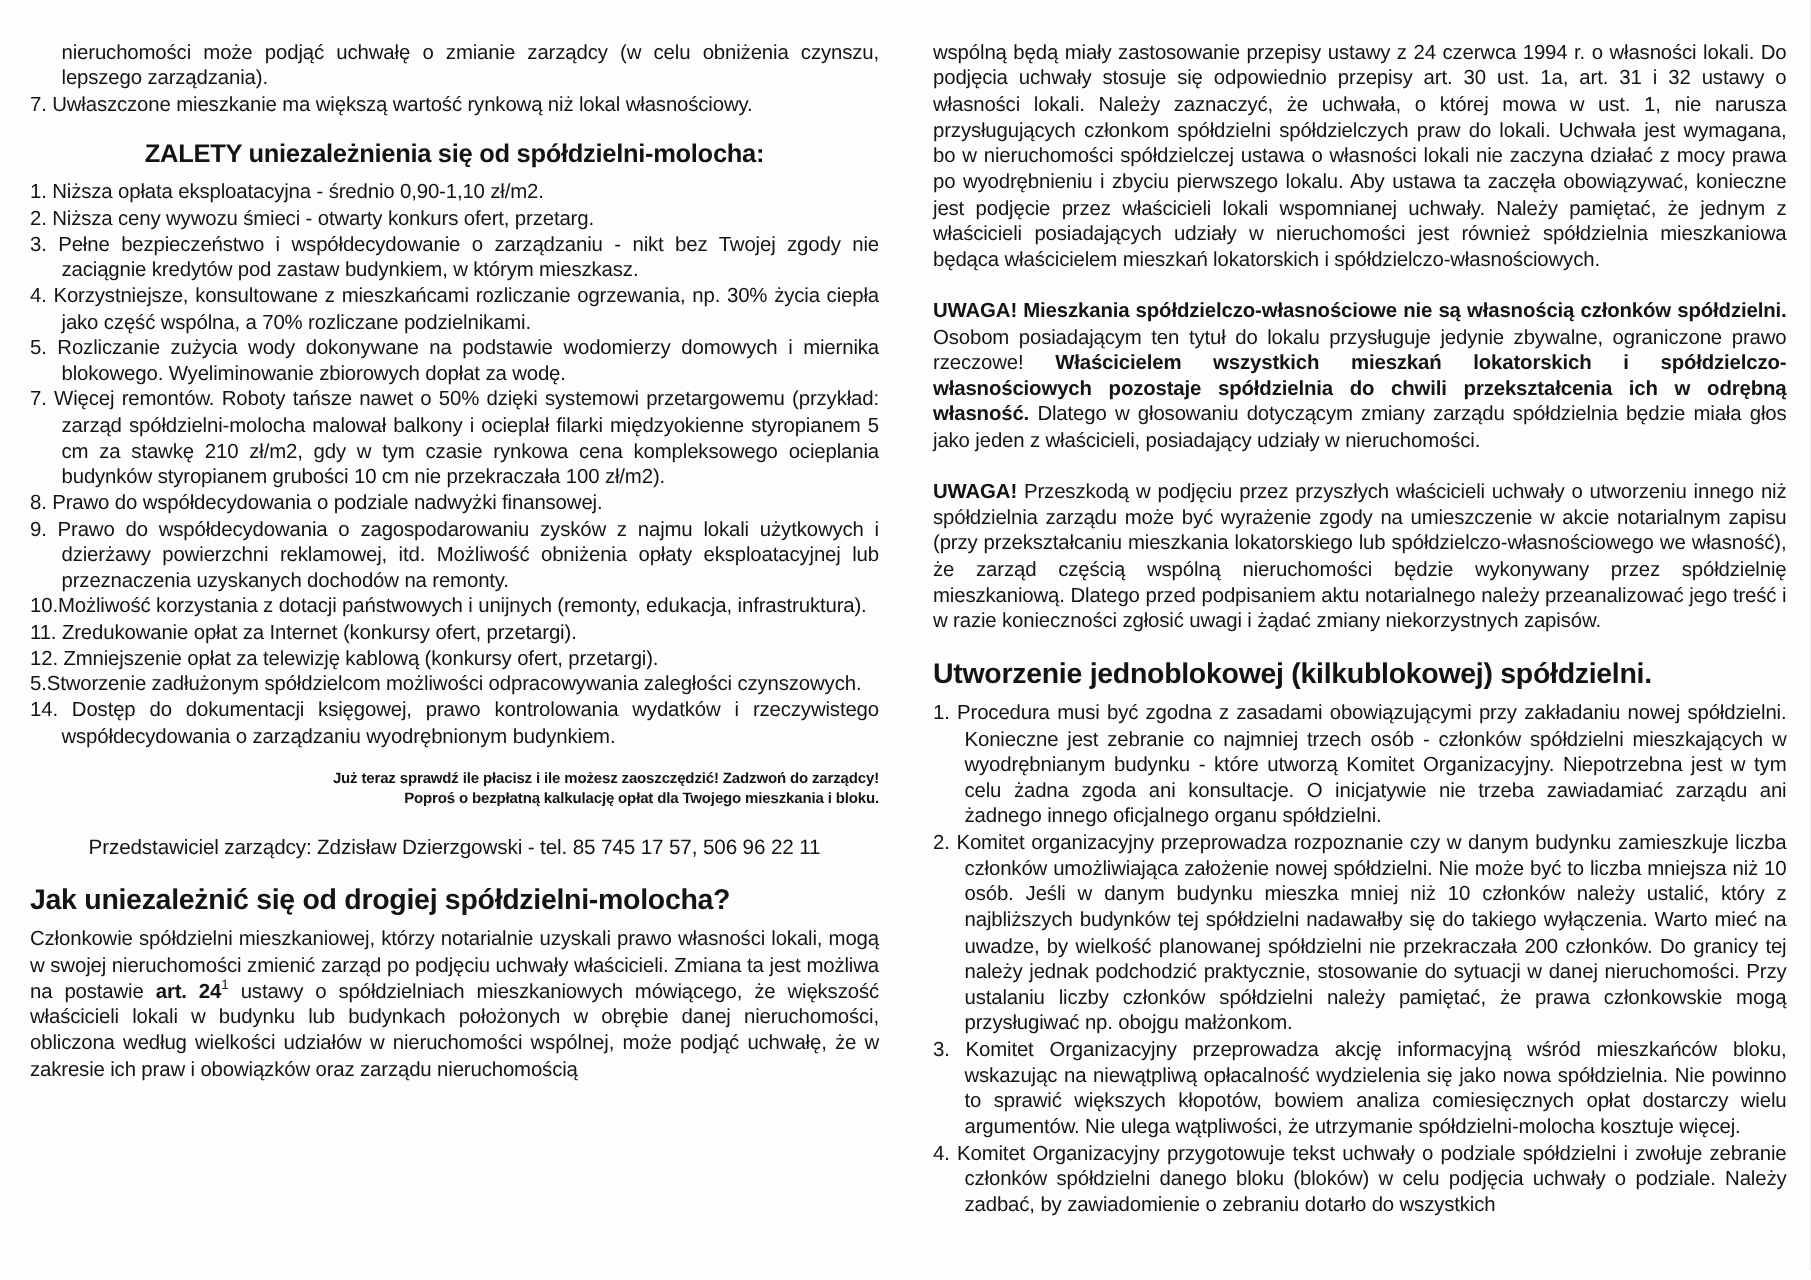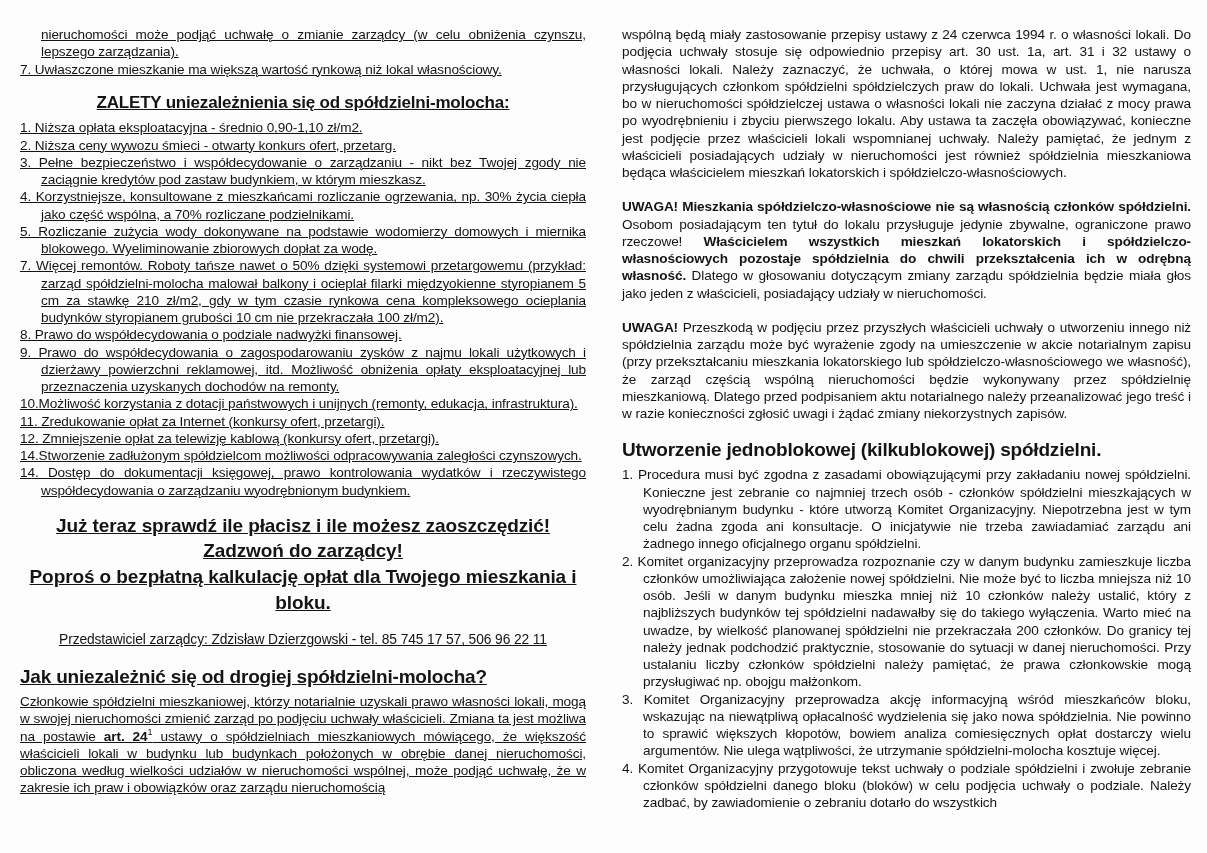--- a/index.html
+++ b/index.html
@@ -18,21 +18,21 @@
   .columns {
     display: flex;
     padding: 26px 16px 0 20px;
     gap: 36px;
   }
   .col {
     font-size: 13.6px;
     line-height: 1.27;
     letter-spacing: -0.1px;
   }
-  .col-left  { width: 566px; text-decoration: underline; }
+  .col-left  { width: 566px; }
   .col-right { width: 569px; }
 
   .just { text-align: justify; }
   .b { font-weight: bold; }
 
   
   .li {
     padding-left: 21px;
     text-indent: -21px;
     text-align: justify;
@@ -51,22 +51,22 @@
   }
   .heading-sm {
     font-weight: bold;
     font-size: 19px;
     letter-spacing: -0.2px;
     margin: 16px 0 4px 0;
   }
 
   .cta {
     font-weight: bold;
-    text-align: center;
-    font-size: 19px;
+    text-align: right;
+    font-size: 10px;
     line-height: 1.35;
     margin-top: 14px;
   }
   .representative {
     text-align: center;
     margin-top: 16px;
     font-size: 13.8px;
   }
 
   .para { margin: 0; }
@@ -100,21 +100,21 @@
         <div class="li">2. Niższa ceny wywozu śmieci - otwarty konkurs ofert, przetarg.</div>
         <div class="li">3. Pełne bezpieczeństwo i współdecydowanie o zarządzaniu - nikt bez Twojej zgody nie zaciągnie kredytów pod zastaw budynkiem, w którym mieszkasz.</div>
         <div class="li">4. Korzystniejsze, konsultowane z mieszkańcami rozliczanie ogrzewania, np. 30% życia ciepła jako część wspólna, a 70% rozliczane podzielnikami.</div>
         <div class="li">5. Rozliczanie zużycia wody dokonywane na podstawie wodomierzy domowych i miernika blokowego. Wyeliminowanie zbiorowych dopłat za wodę.</div>
         <div class="li">7. Więcej remontów. Roboty tańsze nawet o 50% dzięki systemowi przetargowemu (przykład: zarząd spółdzielni-molocha malował balkony i ocieplał filarki międzyokienne styropianem 5 cm za stawkę 210 zł/m2, gdy w tym czasie rynkowa cena kompleksowego ocieplania budynków styropianem grubości 10 cm nie przekraczała 100 zł/m2).</div>
         <div class="li">8. Prawo do współdecydowania o podziale nadwyżki finansowej.</div>
         <div class="li">9. Prawo do współdecydowania o zagospodarowaniu zysków z najmu lokali użytkowych i dzierżawy powierzchni reklamowej, itd. Możliwość obniżenia opłaty eksploatacyjnej lub przeznaczenia uzyskanych dochodów na remonty.</div>
         <div class="li">10.Możliwość korzystania z dotacji państwowych i unijnych (remonty, edukacja, infrastruktura).</div>
         <div class="li">11. Zredukowanie opłat za Internet (konkursy ofert, przetargi).</div>
         <div class="li">12. Zmniejszenie opłat za telewizję kablową (konkursy ofert, przetargi).</div>
-        <div class="li">14.Stworzenie zadłużonym spółdzielcom możliwości odpracowywania zaległości czynszowych.</div>
+        <div class="li">5.Stworzenie zadłużonym spółdzielcom możliwości odpracowywania zaległości czynszowych.</div>
         <div class="li">14. Dostęp do dokumentacji księgowej, prawo kontrolowania wydatków i rzeczywistego współdecydowania o zarządzaniu wyodrębnionym budynkiem.</div>
       </div>
 
       <div class="cta">
         <div>Już teraz sprawdź ile płacisz i ile możesz zaoszczędzić! Zadzwoń do zarządcy!</div>
         <div>Poproś o bezpłatną kalkulację opłat dla Twojego mieszkania i bloku.</div>
       </div>
 
       <div class="representative">Przedstawiciel zarządcy: Zdzisław Dzierzgowski - tel. 85 745 17 57, 506 96 22 11</div>
 

